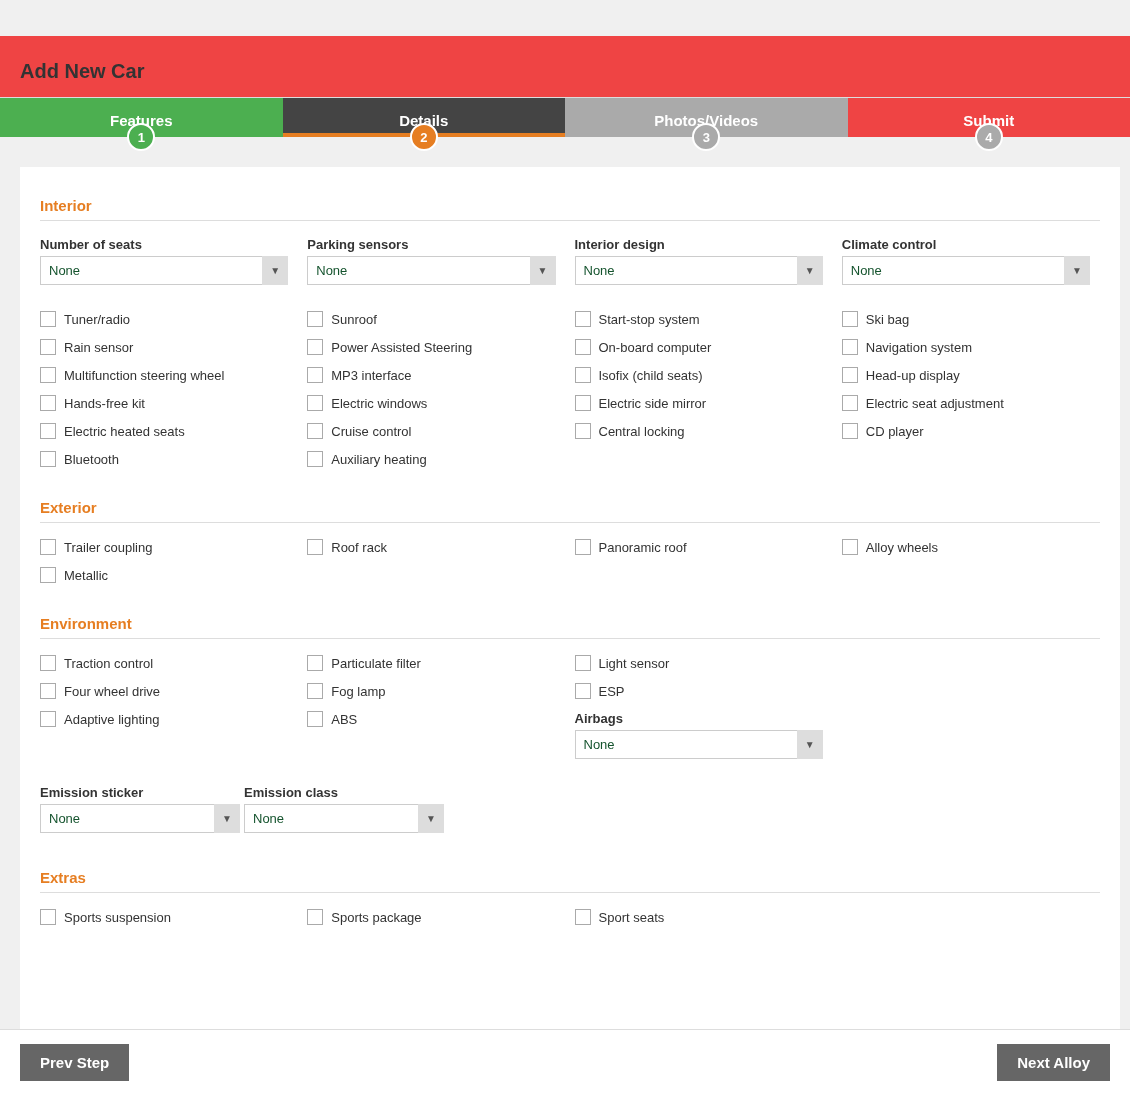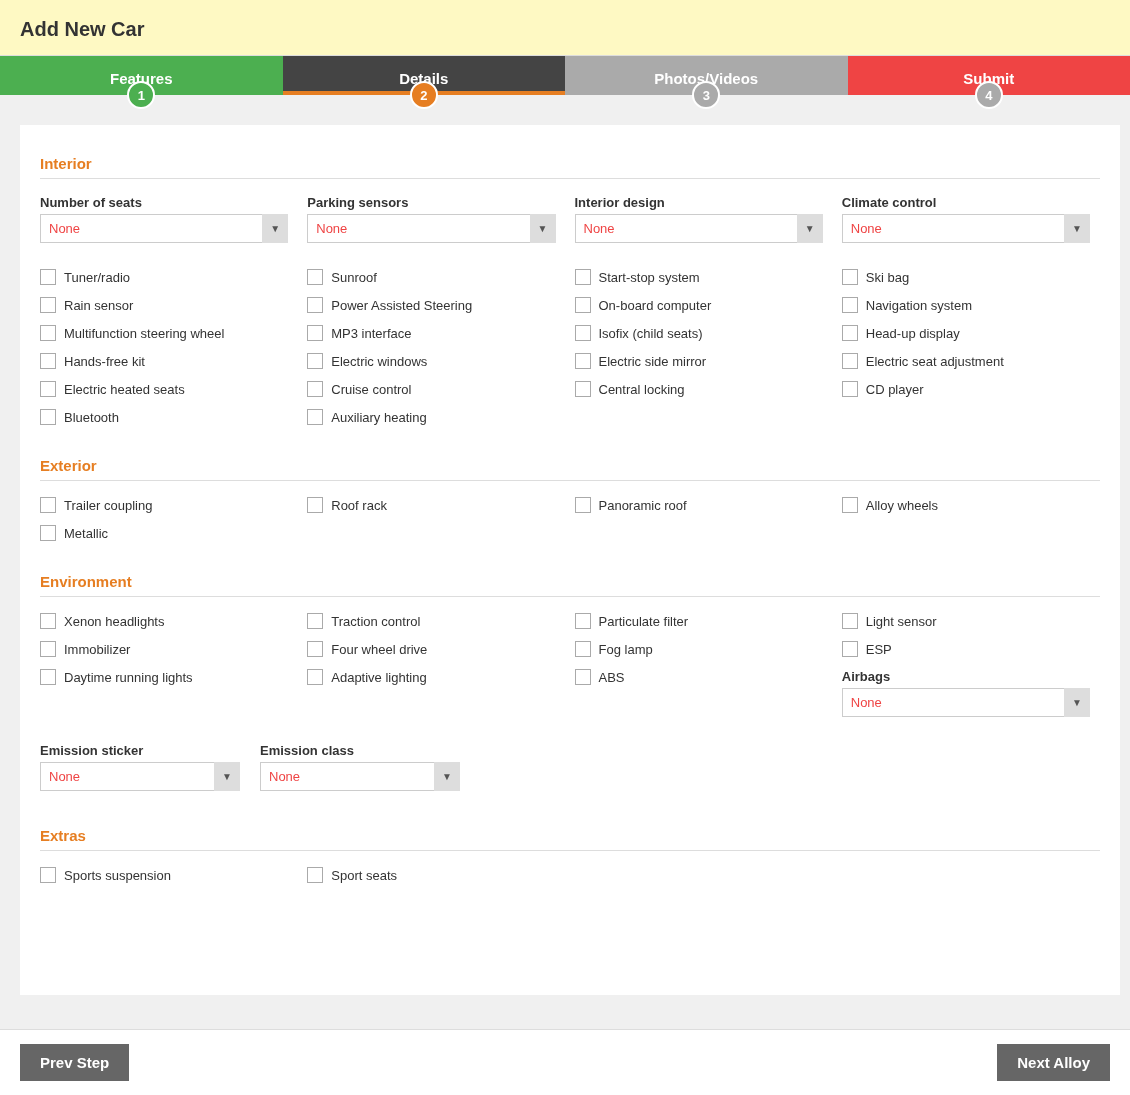--- a/index.html
+++ b/index.html
@@ -1,20 +1,20 @@
 <!DOCTYPE html>
 <html><head>
   <meta charset="utf-8">
   <style>
     * { box-sizing: border-box; margin: 0; padding: 0; }
     body { font-family: Arial, sans-serif; font-size: 13px; background: #f0f0f0; color: #333; }
 
     .page-wrapper { background: #f0f0f0; min-height: 1095px; padding: 0; }
 
-    .page-header { background: #fef9c3; padding: 18px 20px 14px 20px; border-bottom: 1px solid #ddd; }
+    .page-header { background: #ef4444; padding: 24px 20px 14px 20px; border-bottom: 1px solid #ddd; margin-top: 36px; }
     .page-title { font-size: 20px; font-weight: bold; color: #333; }
 
     .steps-bar { display: flex; width: 100%; }
     .step { flex: 1; padding: 14px 0 8px 0; text-align: center; position: relative; font-size: 15px; font-weight: bold; color: #fff; }
     .step-1 { background: #4caf50; }
     .step-2 { background: #444; }
     .step-3 { background: #aaa; }
     .step-4 { background: #ef4444; }
     .step-indicator { 
       position: absolute; bottom: -14px; left: 50%; transform: translateX(-50%);
@@ -36,21 +36,21 @@
     .section-title { color: #e67e22; font-size: 15px; font-weight: bold; padding-bottom: 6px; border-bottom: 1px solid #ddd; margin-bottom: 16px; margin-top: 10px; }
 
     .grid-4 { display: grid; grid-template-columns: 1fr 1fr 1fr 1fr; gap: 9px; margin-bottom: 10px; }
     .grid-col { padding: 0 10px 0 0; }
 
     .select-group { margin-bottom: 16px; }
     .select-label { font-size: 13px; font-weight: bold; margin-bottom: 4px; display: block; }
     .select-wrapper { position: relative; display: inline-block; width: 100%; }
     .select-wrapper select { 
       width: 100%; padding: 6px 28px 6px 8px; border: 1px solid #ccc; background: #fff;
-      appearance: none; font-size: 13px; color: #ef4444; cursor: pointer;
+      appearance: none; font-size: 13px; color: #14532d; cursor: pointer;
     }
     .select-arrow { 
       position: absolute; right: 0; top: 0; bottom: 0; width: 26px; background: #ddd;
       display: flex; align-items: center; justify-content: center; pointer-events: none;
       font-size: 10px; color: #555;
     }
 
     .checkbox-list { list-style: none; padding: 0; }
     .checkbox-item { display: flex; align-items: center; margin-bottom: 12px; font-size: 13px; }
     .checkbox-item input[type="checkbox"] { 
@@ -284,36 +284,20 @@
                 <span>Alloy wheels</span>
               </li>
           </ul>
         </div>
       </div>
     </div>
 
     <div class="section-wrapper">
       <div class="section-title">Environment</div>
       <div class="grid-4">
-        <div class="grid-col">
-          <ul class="checkbox-list">
-            <li class="checkbox-item">
-                <input type="checkbox" style="">
-                <span>Xenon headlights</span>
-              </li>
-            <li class="checkbox-item">
-                <input type="checkbox" style="">
-                <span>Immobilizer</span>
-              </li>
-            <li class="checkbox-item">
-                <input type="checkbox" style="">
-                <span>Daytime running lights</span>
-              </li>
-          </ul>
-        </div>
         <div class="grid-col">
           <ul class="checkbox-list">
             <li class="checkbox-item">
                 <input type="checkbox" style="">
                 <span>Traction control</span>
               </li>
             <li class="checkbox-item">
                 <input type="checkbox" style="">
                 <span>Four wheel drive</span>
               </li>
@@ -353,21 +337,21 @@
           <div class="select-group">
             <label class="select-label">Airbags</label>
             <div class="select-wrapper">
               <select><option>None</option></select>
               <div class="select-arrow">▼</div>
             </div>
           </div>
         </div>
       </div>
 
-      <div style="display:flex; gap:20px; margin-top:10px;">
+      <div style="display:flex; gap:4px; margin-top:10px;">
         <div class="select-group" style="width:200px;">
           <label class="select-label">Emission sticker</label>
           <div class="select-wrapper">
             <select><option>None</option></select>
             <div class="select-arrow">▼</div>
           </div>
         </div>
         <div class="select-group" style="width:200px;">
           <label class="select-label">Emission class</label>
           <div class="select-wrapper">
@@ -379,20 +363,28 @@
     </div>
 
     <div class="section-wrapper">
       <div class="section-title">Extras</div>
       <div class="grid-4">
         <div class="grid-col">
           <ul class="checkbox-list">
             <li class="checkbox-item">
                 <input type="checkbox" style="">
                 <span>Sports suspension</span>
+              </li>
+          </ul>
+        </div>
+        <div class="grid-col">
+          <ul class="checkbox-list">
+            <li class="checkbox-item">
+                <input type="checkbox" style="">
+                <span>Sports package</span>
               </li>
           </ul>
         </div>
         <div class="grid-col">
           <ul class="checkbox-list">
             <li class="checkbox-item">
                 <input type="checkbox" style="">
                 <span>Sport seats</span>
               </li>
           </ul>

